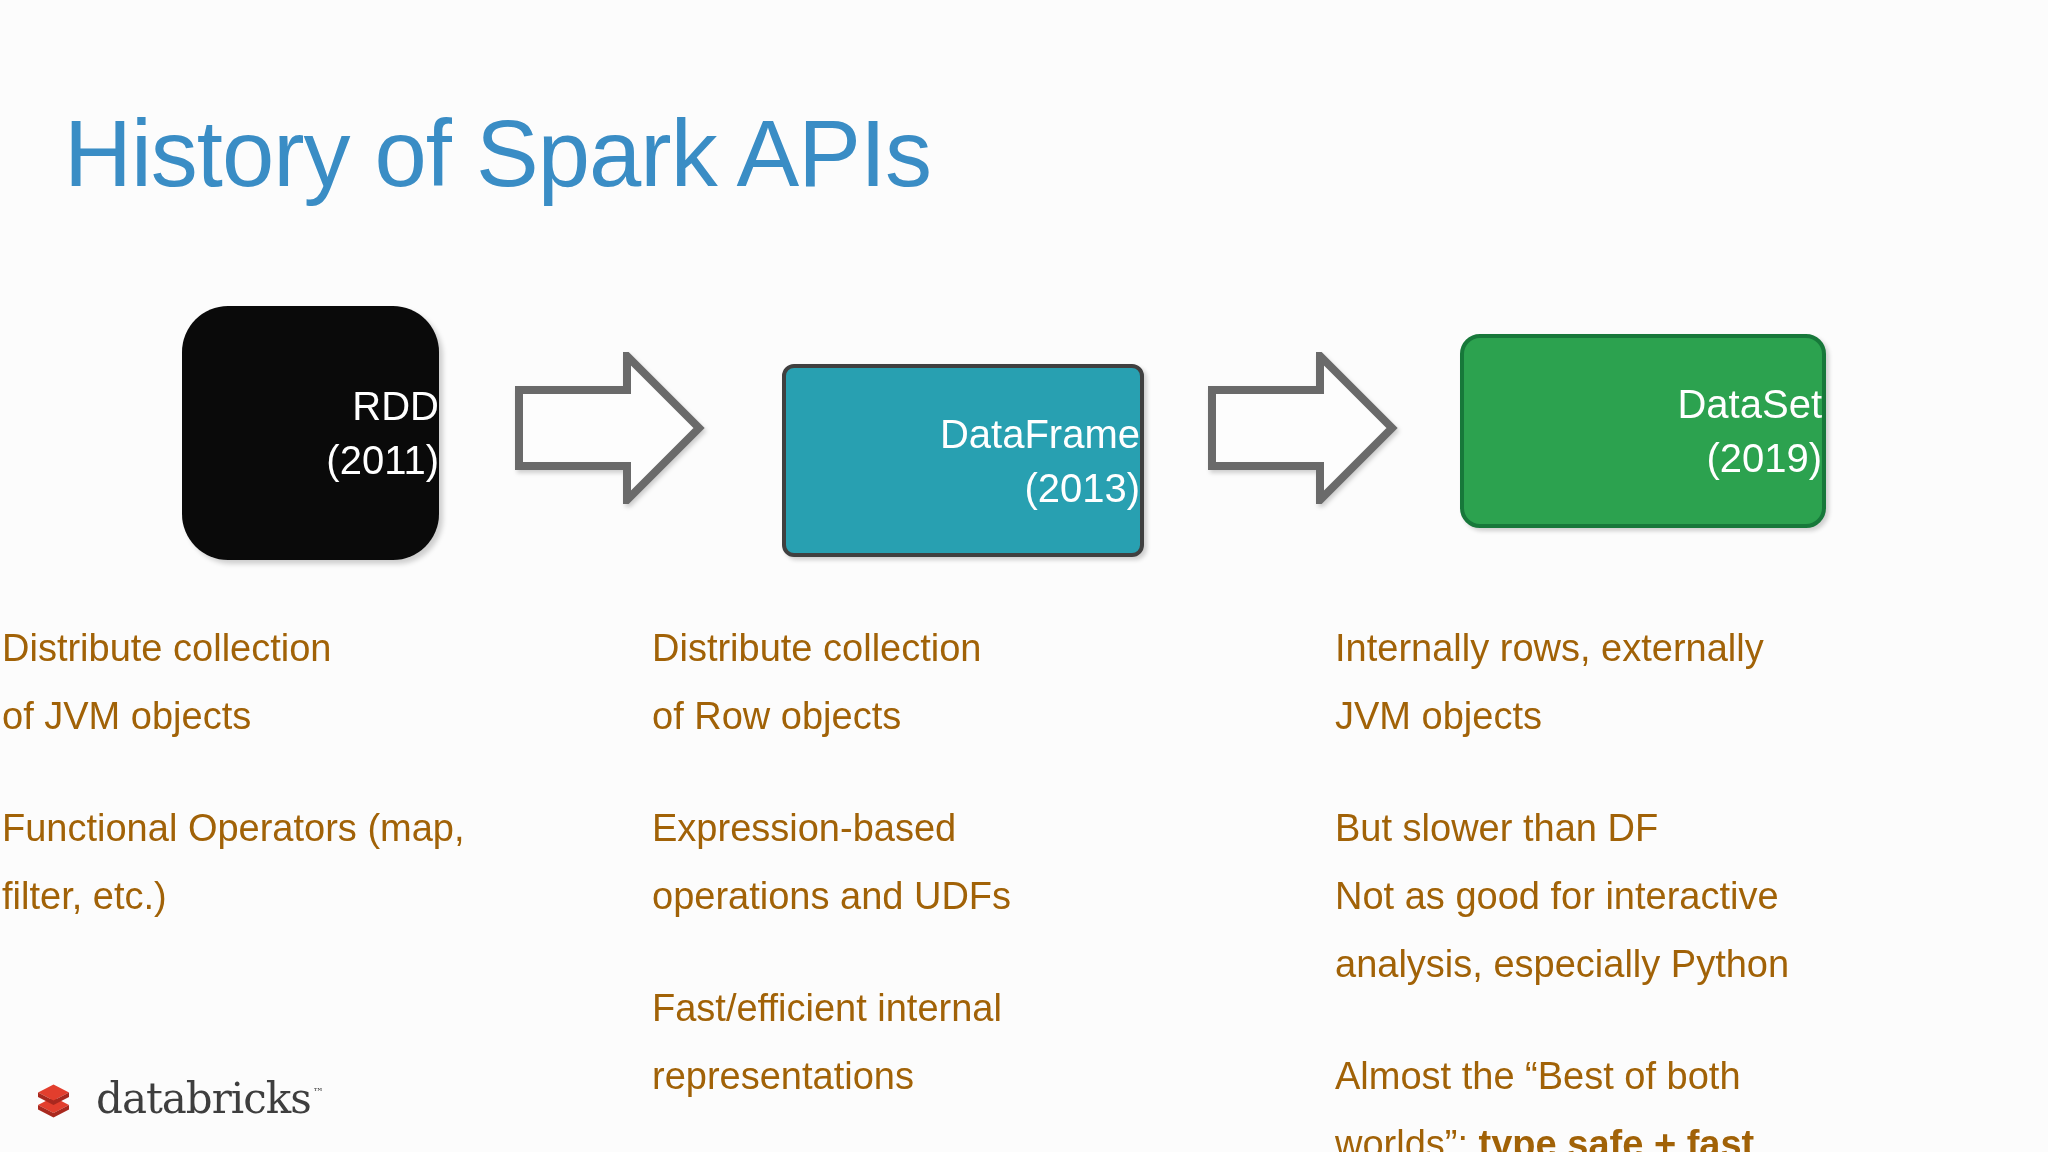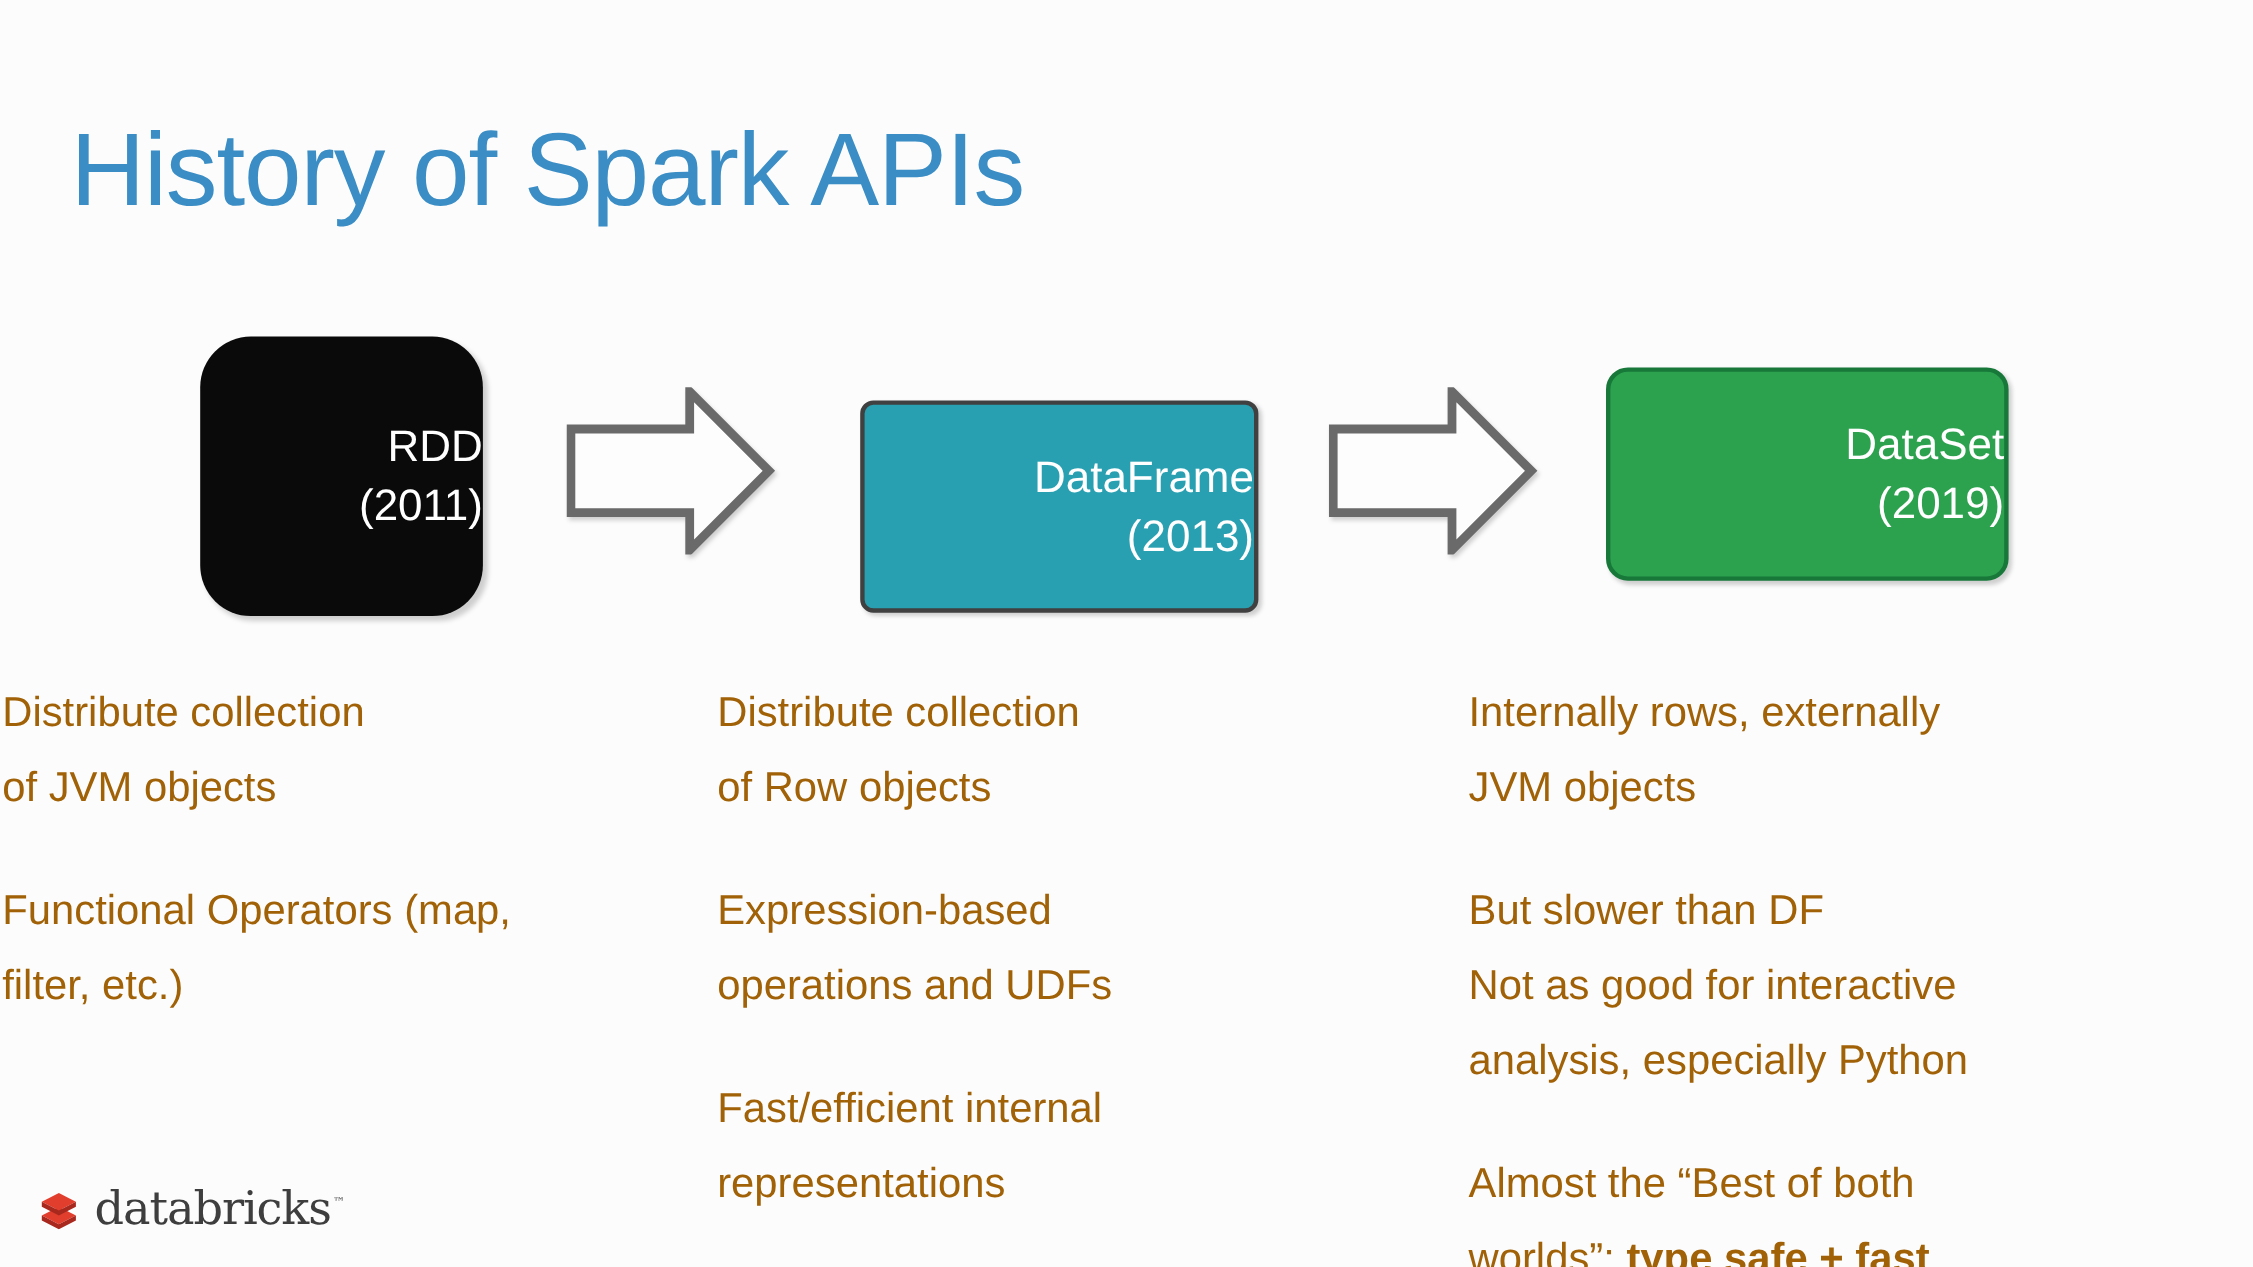--- a/index.html
+++ b/index.html
@@ -86,21 +86,21 @@
     display: flex;
     align-items: flex-start;
   }
   .logo-icon { width: 33px; height: 34px; margin-top: 6px; }
   .logo-text {
     font-family: "DejaVu Serif", serif;
     font-size: 42px;
     line-height: 42px;
     color: #3e3e3e;
     letter-spacing: -1px;
-    margin-left: 16px;
+    margin-left: 26px;
   }
   .tm {
     font-family: "DejaVu Serif", serif;
     font-size: 11px;
     color: #3e3e3e;
     margin-left: 2px;
     margin-top: 8px;
   }
 </style>
 </head>

